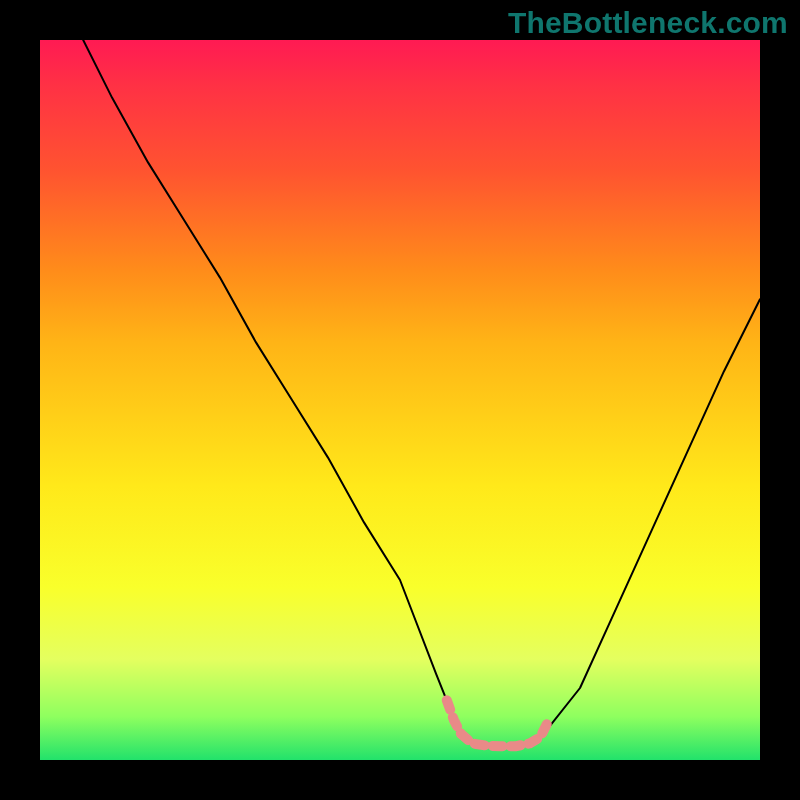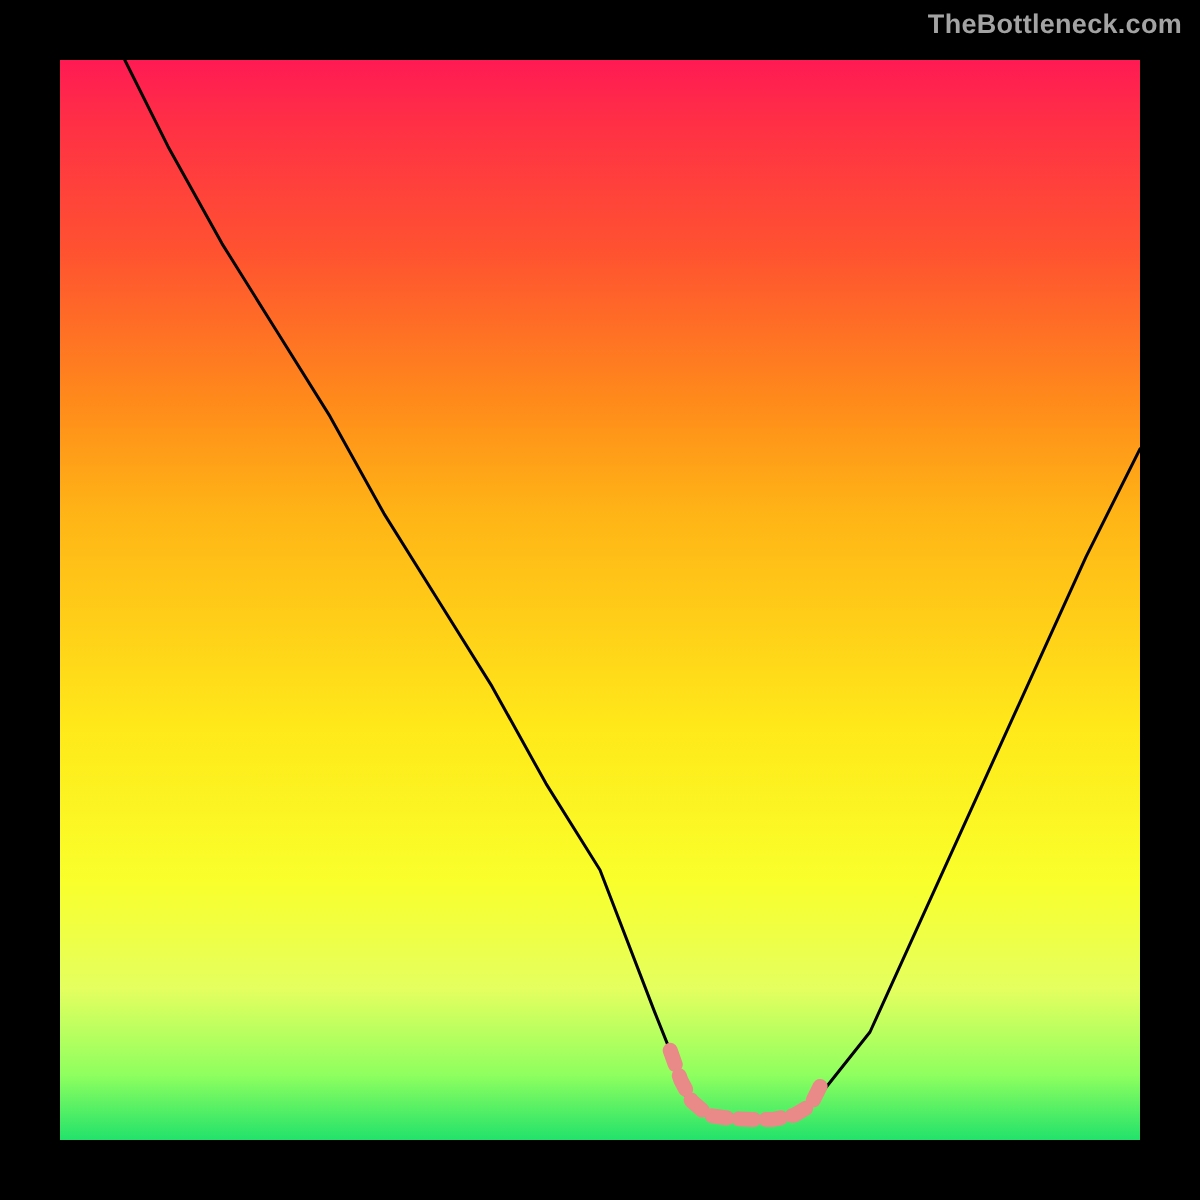--- a/index.html
+++ b/index.html
@@ -14,22 +14,22 @@
   .frame {
     position: relative;
     width: 800px;
     height: 800px;
     background: #000;
   }
   .watermark {
     position: absolute;
     top: 6px;
     right: 12px;
-    color: #a3a3a3;
-    font-size: 18px;
+    color: #0f766e;
+    font-size: 30px;
     font-weight: 600;
     letter-spacing: 0.2px;
     z-index: 10;
   }
   .plot-area {
     position: absolute;
     left: 40px;
     top: 40px;
     width: 720px;
     height: 720px;

